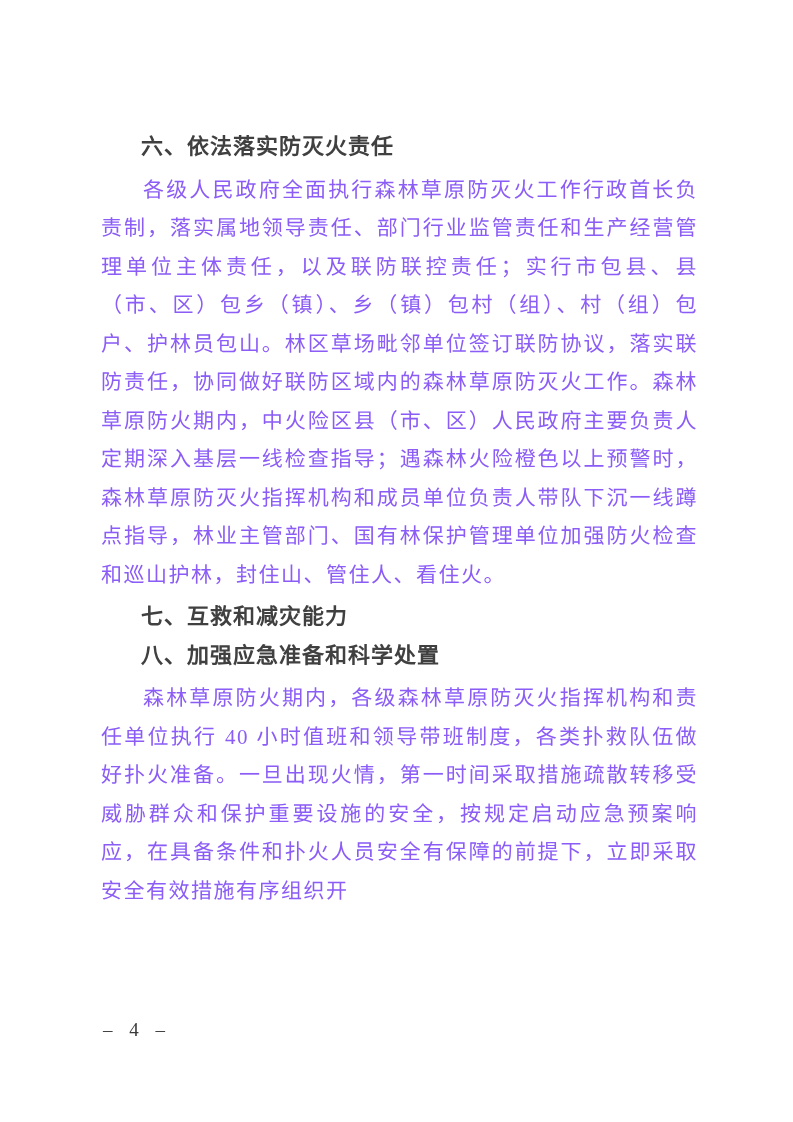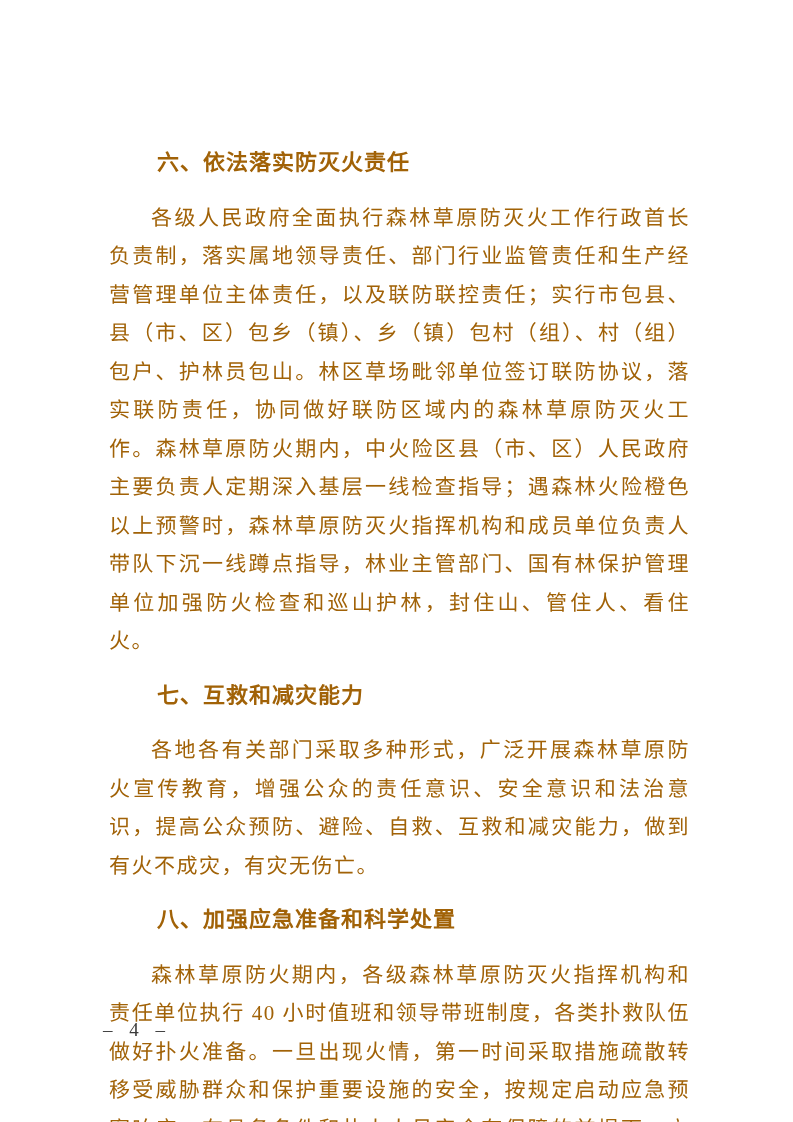--- a/index.html
+++ b/index.html
@@ -19,35 +19,35 @@
     position: absolute;
     left: 97px;
     top: 128px;
     width: 605px;
   }
   .section-heading {
     font-family: "Liberation Sans", sans-serif;
     font-weight: bold;
     font-size: 22px;
     line-height: 38.5px;
-    margin: 16px;
+    margin: 0;
     text-indent: 2em;
     letter-spacing: 1px;
-    color: #a16207;
+    color: #404040;
   }
   .body-paragraph {
     font-family: "Liberation Serif", serif;
     font-size: 21px;
     line-height: 38.5px;
-    margin: 12px;
+    margin: 4px;
     text-indent: 2em;
     letter-spacing: 1.5px;
     text-align: justify;
     text-justify: inter-ideograph;
-    color: #a16207;
+    color: #8b5cf6;
   }
   .page-number {
     position: absolute;
     left: 103px;
     top: 1019px;
     font-family: "Liberation Serif", serif;
     font-size: 19px;
     letter-spacing: 6px;
     color: #3a3a3a;
   }
@@ -55,21 +55,20 @@
 </head>
 <body>
 
 <div class="page">
   <div class="text-block">
 
     <h2 class="section-heading">六、依法落实防灭火责任</h2>
     <p class="body-paragraph">各级人民政府全面执行森林草原防灭火工作行政首长负责制，落实属地领导责任、部门行业监管责任和生产经营管理单位主体责任，以及联防联控责任；实行市包县、县（市、区）包乡（镇）、乡（镇）包村（组）、村（组）包户、护林员包山。林区草场毗邻单位签订联防协议，落实联防责任，协同做好联防区域内的森林草原防灭火工作。森林草原防火期内，中火险区县（市、区）人民政府主要负责人定期深入基层一线检查指导；遇森林火险橙色以上预警时，森林草原防灭火指挥机构和成员单位负责人带队下沉一线蹲点指导，林业主管部门、国有林保护管理单位加强防火检查和巡山护林，封住山、管住人、看住火。</p>
 
     <h2 class="section-heading">七、互救和减灾能力</h2>
-    <p class="body-paragraph">各地各有关部门采取多种形式，广泛开展森林草原防火宣传教育，增强公众的责任意识、安全意识和法治意识，提高公众预防、避险、自救、互救和减灾能力，做到有火不成灾，有灾无伤亡。</p>
 
     <h2 class="section-heading">八、加强应急准备和科学处置</h2>
     <p class="body-paragraph">森林草原防火期内，各级森林草原防灭火指挥机构和责任单位执行 40 小时值班和领导带班制度，各类扑救队伍做好扑火准备。一旦出现火情，第一时间采取措施疏散转移受威胁群众和保护重要设施的安全，按规定启动应急预案响应，在具备条件和扑火人员安全有保障的前提下，立即采取安全有效措施有序组织开</p>
 
   </div>
 
   <div class="page-number">– 4 –</div>
 </div>
 
 </body></html>

